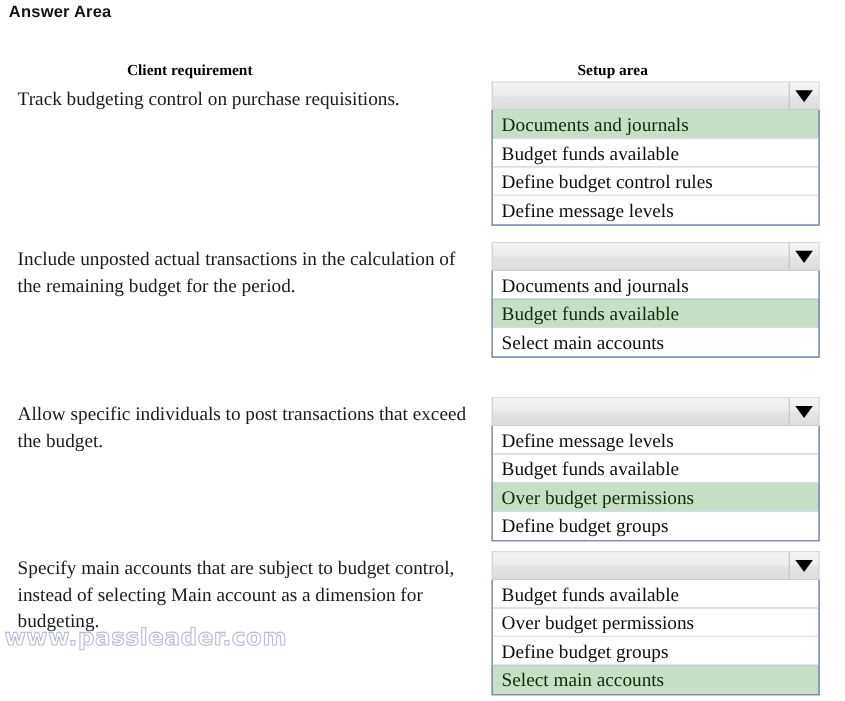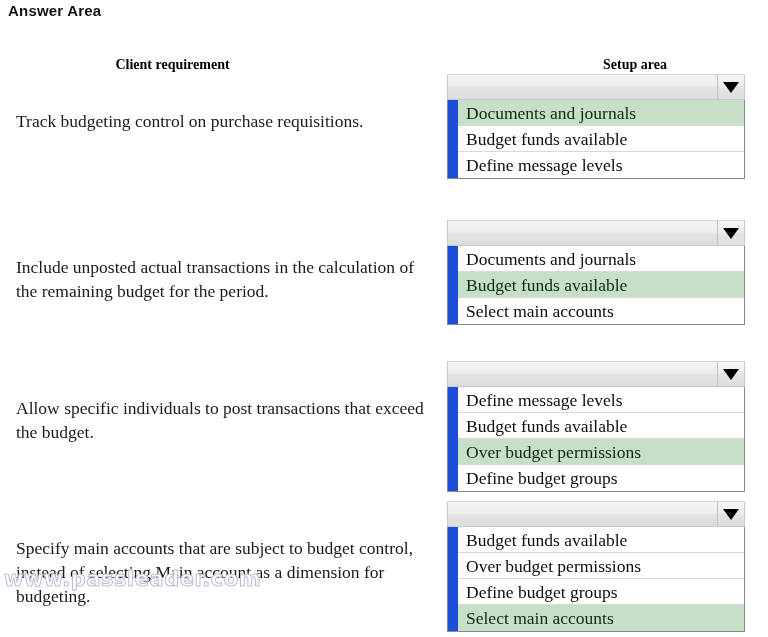--- a/index.html
+++ b/index.html
@@ -34,39 +34,38 @@
   .col-header {
     position: absolute;
     top: 54px;
     font-family: "Liberation Serif", serif;
     font-weight: bold;
     font-size: 14px;
     line-height: 22px;
     white-space: nowrap;
   }
   #header-client-requirement { left: 0px; width: 345px; text-align: center; }
-  #header-setup-area { left: 447px; width: 220px; text-align: right; }
+  #header-setup-area { left: 447px; width: 220px; text-align: center; }
 
   
   .qa-row { position: absolute; left: 0; width: 768px; }
   .qa-row[data-row="0"] { top: 74px; }
   .qa-row[data-row="1"] { top: 220px; }
   .qa-row[data-row="2"] { top: 361px; }
   .qa-row[data-row="3"] { top: 501px; }
 
   .requirement-text {
     position: absolute;
     left: 16px;
     top: 3px;
     width: 420px;
     font-family: "Liberation Serif", serif;
     font-size: 17.5px;
     line-height: 24px;
     color: #1a1a1a;
-    margin-top: 32px;
   }
 
   
   .dropdown {
     position: absolute;
     left: 447px;
     width: 298px;
   }
   .dropdown-button {
     position: relative;
@@ -104,21 +103,20 @@
     border-left: 8px solid transparent;
     border-right: 8px solid transparent;
     border-top: 11px solid #000000;
   }
 
   .dropdown-list {
     border: 1px solid #8a8a8a;
     border-top: none;
     background: #1d4ed8;
     box-sizing: border-box;
-    padding-left: 10px;
   }
   .dropdown-list-item {
     height: 26px;
     box-sizing: border-box;
     padding: 0 0 0 8px;
     display: flex;
     align-items: center;
     font-family: "Liberation Serif", serif;
     font-size: 17.5px;
     line-height: 26px;
@@ -163,20 +161,21 @@
   <div class="dropdown">
     <div class="dropdown-button">
       <div class="dropdown-value"></div>
       <div class="dropdown-arrow-box">
         <span class="arrow-glyph"></span>
       </div>
     </div>
     <div class="dropdown-list">
       <div class="dropdown-list-item selected">Documents and journals</div>
       <div class="dropdown-list-item">Budget funds available</div>
+      <div class="dropdown-list-item">Define budget control rules</div>
       <div class="dropdown-list-item">Define message levels</div>
     </div>
   </div>
 </div>
 
 <div class="qa-row" data-row="1">
   <div class="requirement-text">Include unposted actual transactions in the calculation of the remaining budget for the period.</div>
   <div class="dropdown">
     <div class="dropdown-button">
       <div class="dropdown-value"></div>

